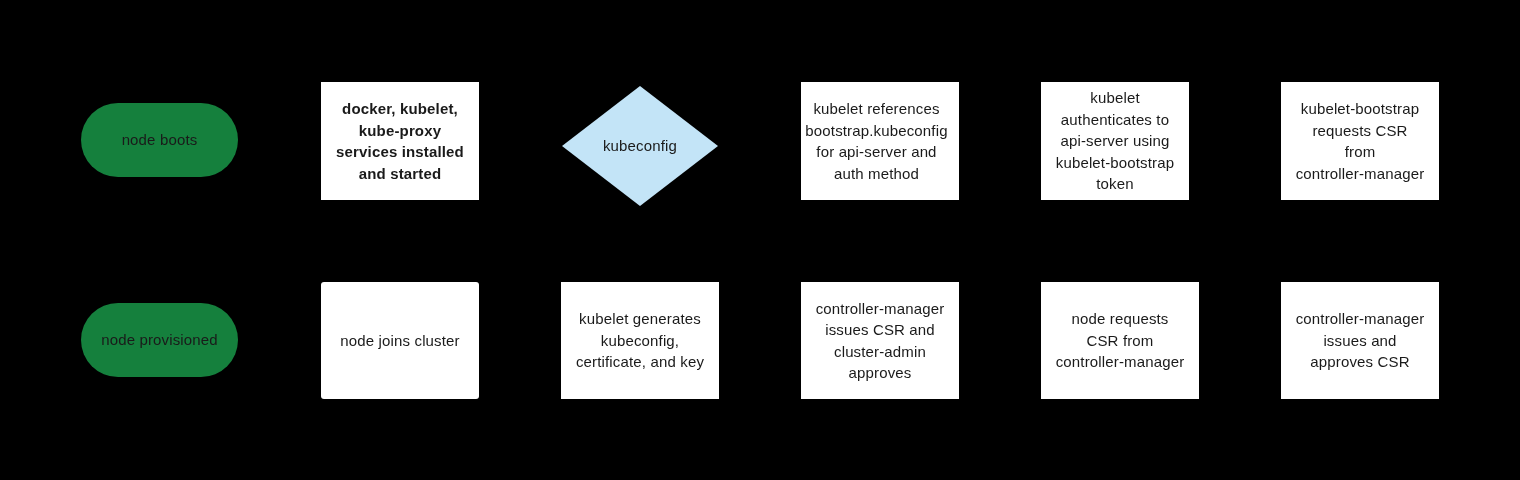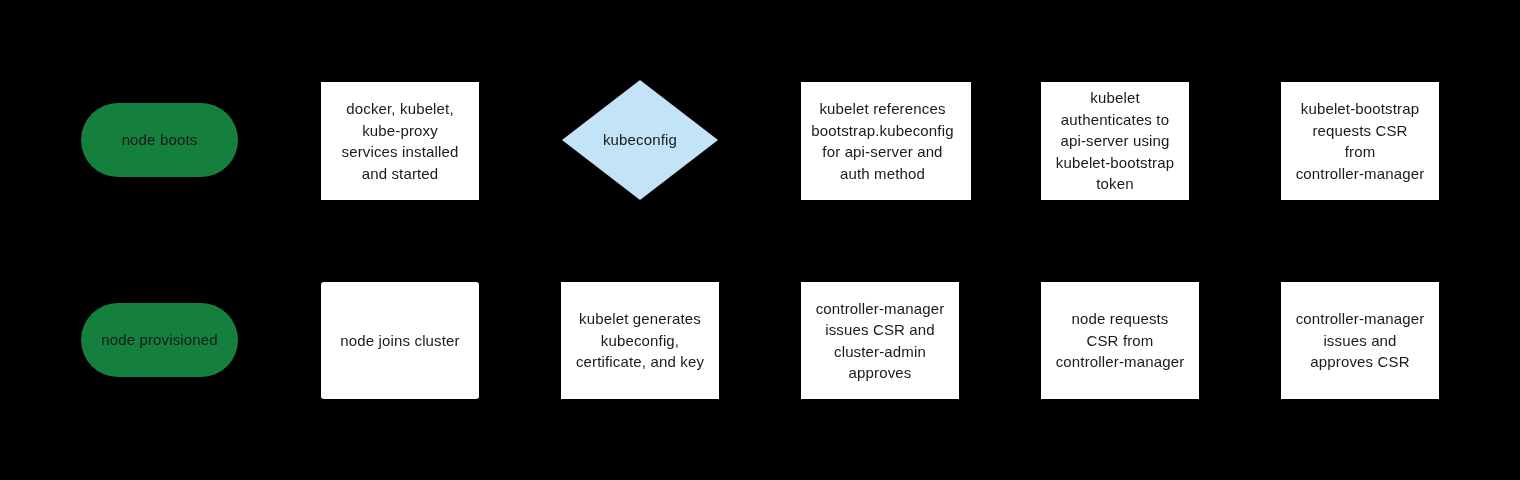--- a/index.html
+++ b/index.html
@@ -74,33 +74,33 @@
 </style>
 </head>
 <body>
 
 <div id="canvas">
 
   <div class="node pill" style="left:81px; top:103px; width:157px; height:74px;">
     <span class="node-label">node boots</span>
   </div>
 
-  <div class="node box" style="left:321px; top:82px; width:158px; height:118px;">
+  <div class="node box" style="left:321px; top:82px; width:158px; height:118px;font-weight:bold;">
     <span class="node-label">docker, kubelet,
 kube-proxy
 services installed
 and started</span>
   </div>
 
-  <div class="node diamond" style="left:562px; top:80px; width:156px; height:120px;">
+  <div class="node diamond" style="left:562px; top:86px; width:156px; height:120px;">
     <span class="diamond-shape"></span>
     <span class="node-label">kubeconfig</span>
   </div>
 
-  <div class="node box overflow" style="left:801px; top:82px; width:170px; height:118px;">
+  <div class="node box overflow" style="left:801px; top:82px; width:158px; height:118px;">
     <span class="node-label">kubelet references
 bootstrap.kubeconfig
 for api-server and
 auth method</span>
   </div>
 
   <div class="node box" style="left:1041px; top:82px; width:148px; height:118px;">
     <span class="node-label">kubelet
 authenticates to
 api-server using

